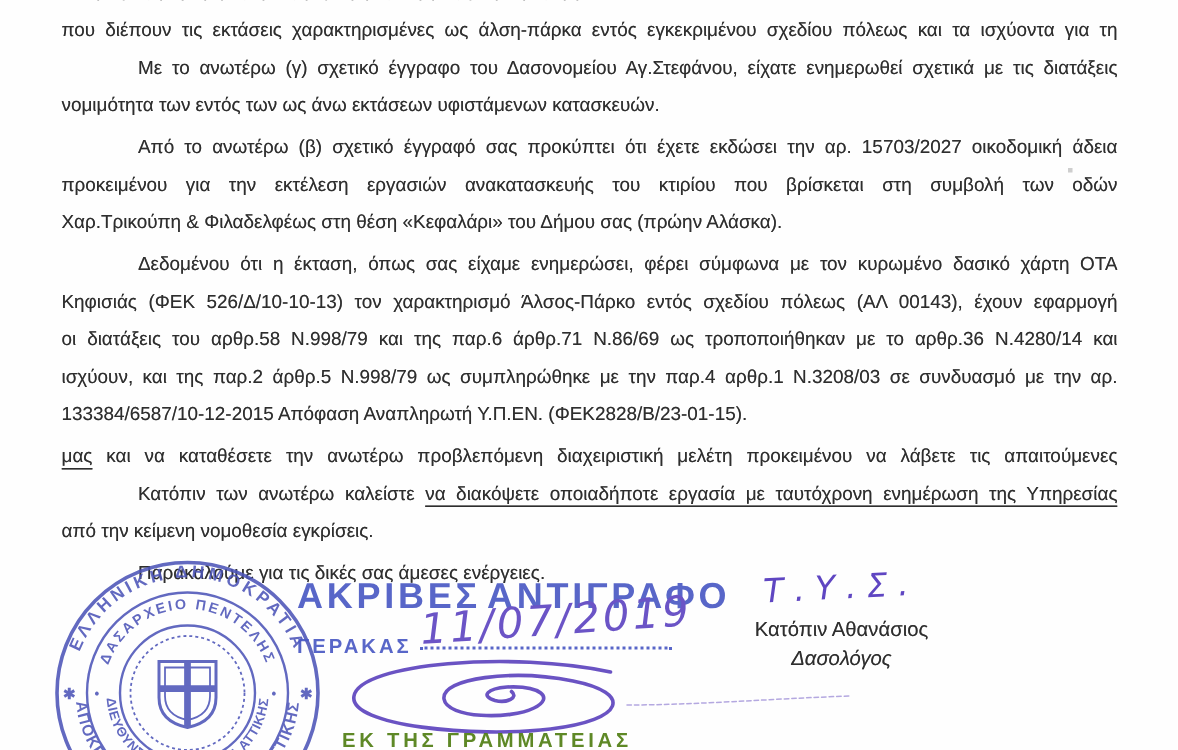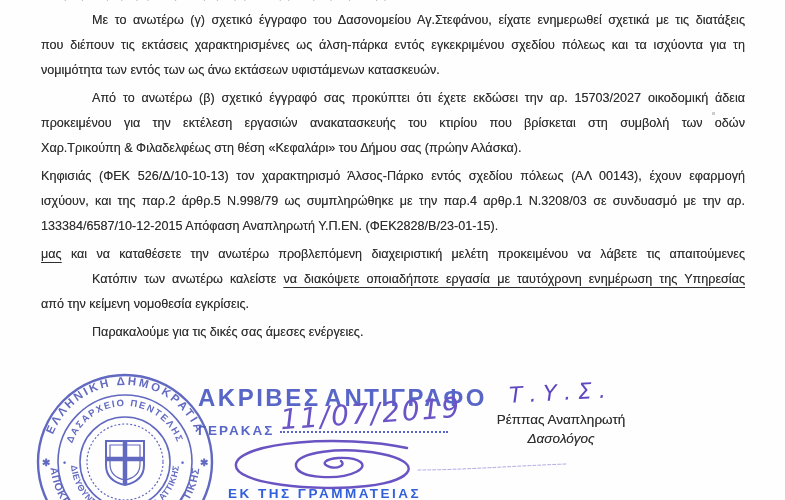--- a/index.html
+++ b/index.html
@@ -86,31 +86,33 @@
 </head>
 <body>
 
 <div id="page">
 
   <div id="top-artifact">.η  ι  μ  ς  ρ  γ  η  φ  ς  η  ι  ς  ρ  μ  η  γ  ς  ι  η  ρ  ς  μ  η  ι  γ  ς  η  ρ</div>
   <div class="speck" style="left:712px;top:112px;width:3px;height:3px;"></div>
 
   <div id="doc-body">
       <div class="para">
+        <div class="line"><span>που διέπουν τις εκτάσεις χαρακτηρισμένες ως άλση-πάρκα εντός εγκεκριμένου σχεδίου πόλεως και τα ισχύοντα για τη</span></div>
         <div class="line indent"><span>Με το ανωτέρω (γ) σχετικό έγγραφο του Δασονομείου Αγ.Στεφάνου, είχατε ενημερωθεί σχετικά με τις διατάξεις</span></div>
-        <div class="line"><span>που διέπουν τις εκτάσεις χαρακτηρισμένες ως άλση-πάρκα εντός εγκεκριμένου σχεδίου πόλεως και τα ισχύοντα για τη</span></div>
         <div class="line last"><span>νομιμότητα των εντός των ως άνω εκτάσεων υφιστάμενων κατασκευών.</span></div>
       </div>
       <div class="para">
         <div class="line indent"><span>Από το ανωτέρω (β) σχετικό έγγραφό σας προκύπτει ότι έχετε εκδώσει την αρ. 15703/2027 οικοδομική άδεια</span></div>
         <div class="line"><span>προκειμένου για την εκτέλεση εργασιών ανακατασκευής του κτιρίου που βρίσκεται στη συμβολή των οδών</span></div>
         <div class="line last"><span>Χαρ.Τρικούπη &amp; Φιλαδελφέως στη θέση «Κεφαλάρι» του Δήμου σας (πρώην Αλάσκα).</span></div>
       </div>
       <div class="para">
+        <div class="line indent"><span>Δεδομένου ότι η έκταση, όπως σας είχαμε ενημερώσει, φέρει σύμφωνα με τον κυρωμένο δασικό χάρτη ΟΤΑ</span></div>
         <div class="line"><span>Κηφισιάς (ΦΕΚ 526/Δ/10-10-13) τον χαρακτηρισμό Άλσος-Πάρκο εντός σχεδίου πόλεως (ΑΛ 00143), έχουν εφαρμογή</span></div>
+        <div class="line"><span>οι διατάξεις του αρθρ.58 Ν.998/79 και της παρ.6 άρθρ.71 Ν.86/69 ως τροποποιήθηκαν με το αρθρ.36 Ν.4280/14 και</span></div>
         <div class="line"><span>ισχύουν, και της παρ.2 άρθρ.5 Ν.998/79 ως συμπληρώθηκε με την παρ.4 αρθρ.1 Ν.3208/03 σε συνδυασμό με την αρ.</span></div>
         <div class="line last"><span>133384/6587/10-12-2015 Απόφαση Αναπληρωτή Υ.Π.ΕΝ. (ΦΕΚ2828/Β/23-01-15).</span></div>
       </div>
       <div class="para">
         <div class="line"><span class="u">μας</span><span> και να καταθέσετε την ανωτέρω προβλεπόμενη διαχειριστική μελέτη προκειμένου να λάβετε τις απαιτούμενες</span></div>
         <div class="line indent"><span>Κατόπιν των ανωτέρω καλείστε </span><span class="u">να διακόψετε οποιαδήποτε εργασία με ταυτόχρονη ενημέρωση της Υπηρεσίας</span></div>
         <div class="line last"><span>από την κείμενη νομοθεσία εγκρίσεις.</span></div>
       </div>
       <div class="para">
         <div class="line last indent"><span>Παρακαλούμε για τις δικές σας άμεσες ενέργειες.</span></div>
@@ -180,21 +182,21 @@
            C 195 50, 200 32, 160 24
            C 120 16, 72 22, 74 36
            C 76 49, 118 50, 134 42
            C 148 35, 138 27, 116 28
            C 103 29, 98 34, 108 37
            C 116 39, 124 35, 119 31"></path>
       <path stroke-width="1" opacity=".45" d="M 196 40 C 240 40, 290 36, 344 34" stroke-dasharray="3 2"></path>
     </g>
   </svg>
 
-  <div id="secretary-footer" style="color:#1d4ed8;">ΕΚ ΤΗΣ ΓΡΑΜΜΑΤΕΙΑΣ</div>
+  <div id="secretary-footer" style="color:#4d7c0f;">ΕΚ ΤΗΣ ΓΡΑΜΜΑΤΕΙΑΣ</div>
 
   <div id="signature-block">
     <div id="signer-initials" style="color:#5f46c2;">Τ.Υ.Σ.</div>
-    <div id="signer-name">Ρέππας Αναπληρωτή</div>
+    <div id="signer-name">Κατόπιν Αθανάσιος</div>
     <div id="signer-role">Δασολόγος</div>
   </div>
 
 </div>
 
 </body></html>

